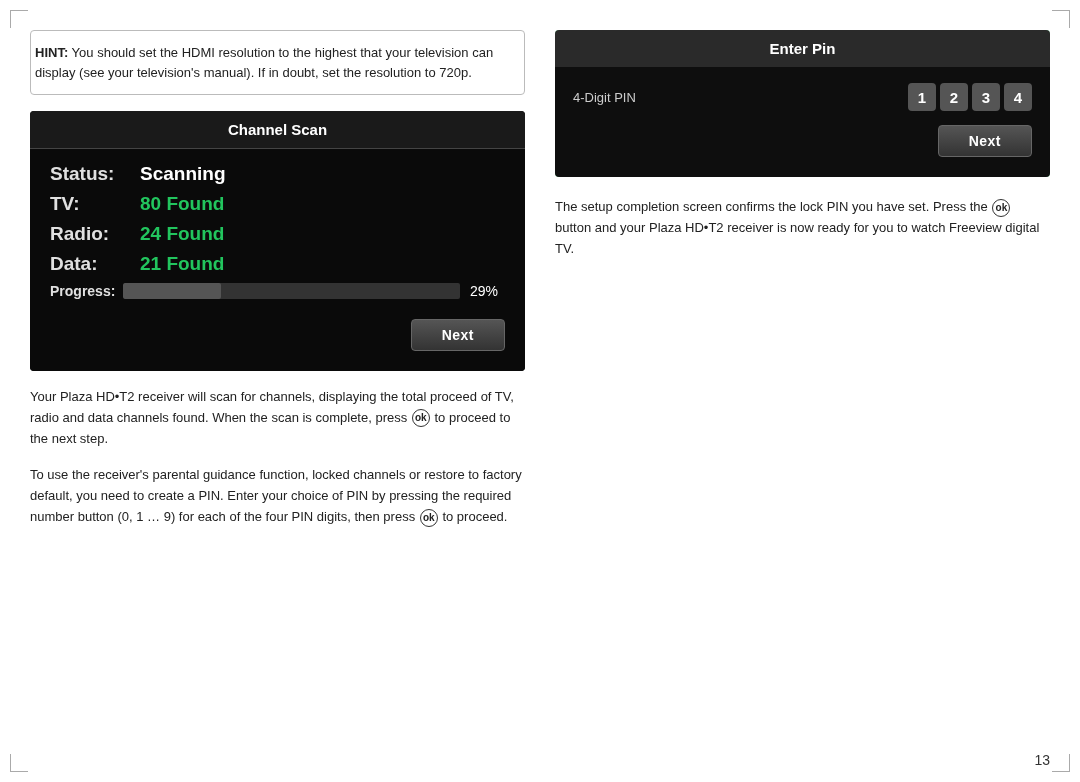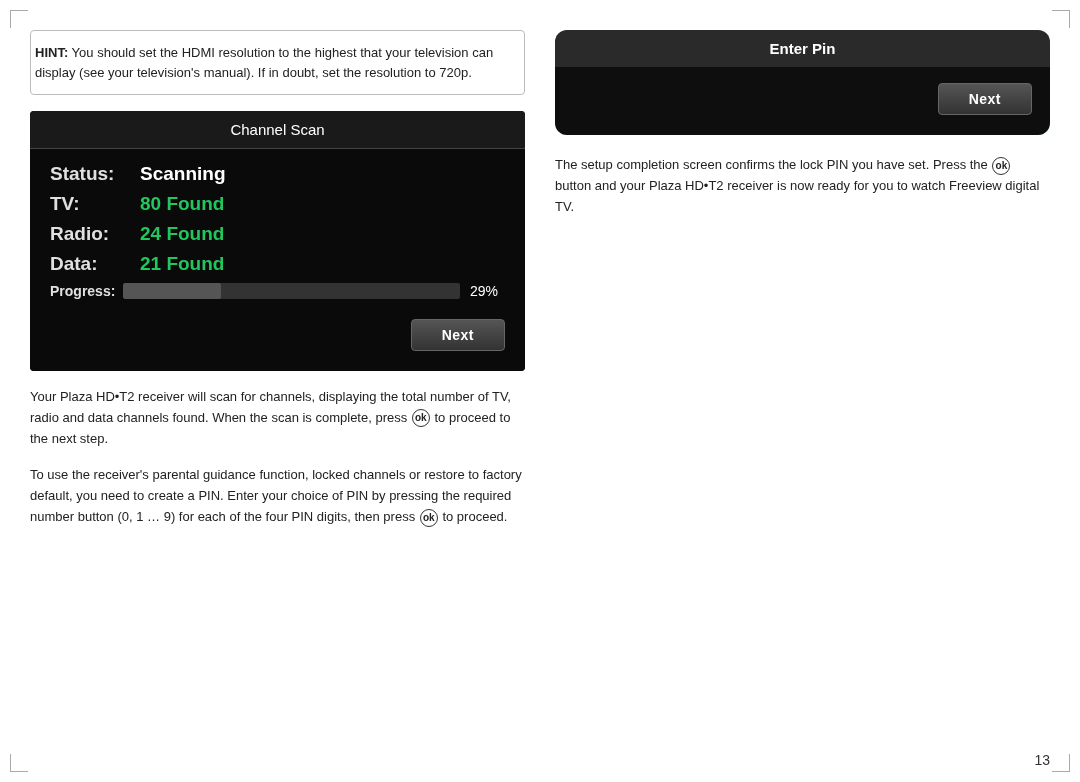--- a/index.html
+++ b/index.html
@@ -76,21 +76,21 @@
       background: #1a1a1a;
       border-radius: 4px;
       overflow: hidden;
     }
     .channel-scan-header {
       background: #1a1a1a;
       color: #fff;
       text-align: center;
       padding: 10px;
       font-size: 15px;
-      font-weight: normal;
+      font-weight: bold;
       border-bottom: 1px solid #444;
     }
     .channel-scan-body {
       background: #0a0a0a;
       padding: 14px 20px 20px 20px;
       color: #fff;
     }
     .scan-row {
       display: flex;
       margin-bottom: 8px;
@@ -169,21 +169,21 @@
       border-radius: 50%;
       font-size: 10px;
       font-weight: bold;
       vertical-align: middle;
       margin: 0 1px;
     }
 
     
     .enter-pin-panel {
       background: #86efac;
-      border-radius: 12px;
+      border-radius: 4px;
       overflow: hidden;
     }
     .enter-pin-header {
       background: #2a2a2a;
       color: #fff;
       text-align: center;
       padding: 10px;
       font-size: 15px;
       font-weight: bold;
     }
@@ -293,39 +293,48 @@
             <span class="progress-pct">29%</span>
           </div>
 
           <div class="next-btn-container">
             <button class="next-btn">Next</button>
           </div>
         </div>
       </div>
 
       <p class="desc-text">
-        <span>Your Plaza HD•T2 receiver will scan for channels, displaying the total number of TV, radio and data channels found. When the scan is complete, press</span>
+        <span>Your Plaza HD•T2 receiver will scan for channels, displaying the total proceed of TV, radio and data channels found. When the scan is complete, press</span>
         <span class="ok-circle">ok</span>
         <span>to proceed to the next step.</span>
       </p>
       <p class="desc-text">
         <span>To use the receiver's parental guidance function, locked channels or restore to factory default, you need to create a PIN. Enter your choice of PIN by pressing the required number button (0, 1 … 9) for each of the four PIN digits, then press</span>
         <span class="ok-circle">ok</span>
         <span>to proceed.</span>
       </p>
 
     </div>
 
     <div class="right-col">
 
       <div class="enter-pin-panel">
         <div class="enter-pin-header">Enter Pin</div>
         <div class="enter-pin-body">
 
 
+          <div class="pin-input-row">
+            <span class="pin-digit-label">4-Digit PIN</span>
+            <div class="pin-digits">
+              <div class="pin-digit">1</div>
+              <div class="pin-digit">2</div>
+              <div class="pin-digit">3</div>
+              <div class="pin-digit">4</div>
+            </div>
+          </div>
 
           <div class="pin-next-container">
             <button class="next-btn">Next</button>
           </div>
         </div>
       </div>
 
       <p class="right-desc">
         <span>The setup completion screen confirms the lock PIN you have set. Press the</span>
         <span class="ok-circle">ok</span>

